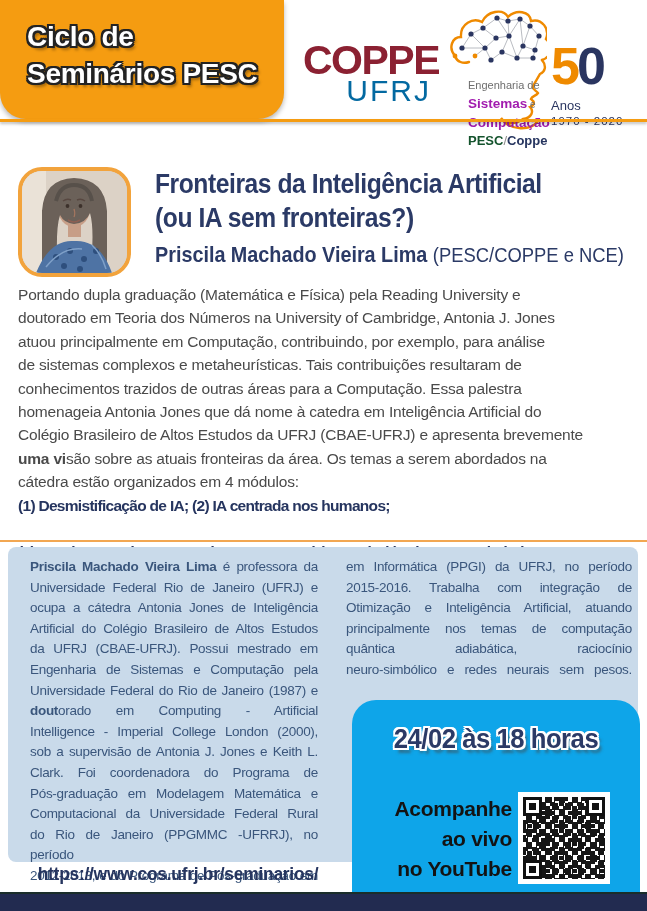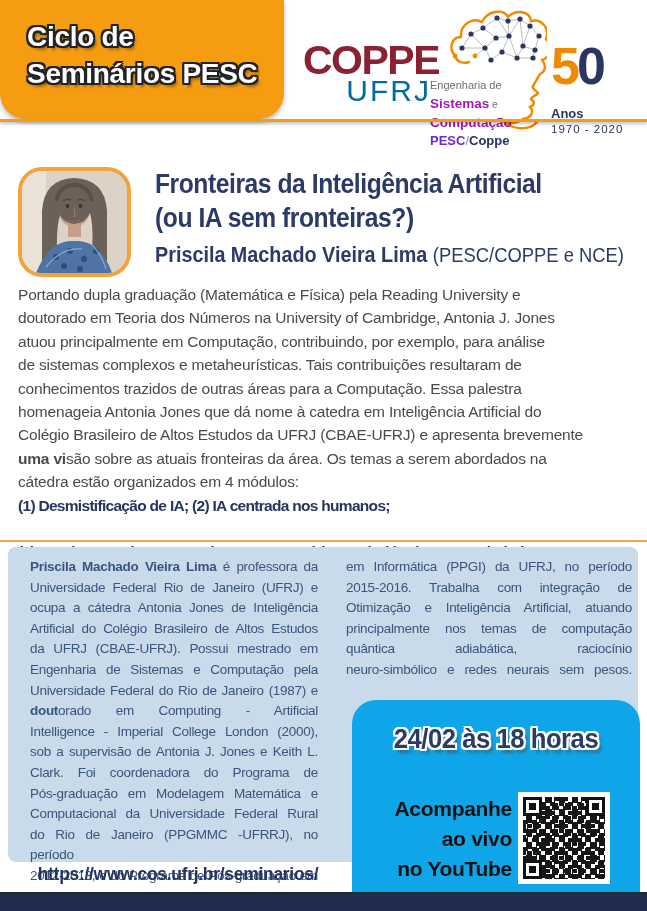--- a/index.html
+++ b/index.html
@@ -16,33 +16,33 @@
   .hbox-title{
     position:absolute;left:27px;top:18px;white-space:pre-line;
     font-size:28px;line-height:37px;font-weight:bold;color:#fff;letter-spacing:-.3px;
     text-shadow:-2px -2px 0 #232323,2px -2px 0 #232323,-2px 2px 0 #232323,2px 2px 0 #232323,
       0 -2px 0 #232323,0 2px 0 #232323,-2px 0 0 #232323,2px 0 0 #232323,3px 4px 3px rgba(0,0,0,.35);
   }
   .coppe-logo{position:absolute;left:303px;top:40px;width:128px;text-align:right;}
   .coppe-word{font-size:41px;line-height:40px;font-weight:bold;color:#8B2132;letter-spacing:-1.5px;}
   .ufrj-word{font-size:30px;line-height:30px;color:#0369a1;letter-spacing:2px;margin-top:-4px;}
   .pesc-svg{position:absolute;left:447px;top:8px;}
-  .pesc-text{position:absolute;left:430px;top:76px;line-height:15px;white-space:nowrap;}
+  .pesc-text{position:absolute;left:468px;top:76px;line-height:15px;white-space:nowrap;}
   .pt1{font-size:11px;color:#6E6E6E;}
   .pt-b{font-size:13.5px;font-weight:bold;color:#a21caf;}
   .pt-s{font-size:10px;color:#6E6E6E;}
-  .pt-pesc{font-size:13px;font-weight:bold;color:#6d28d9;}
+  .pt-pesc{font-size:13px;font-weight:bold;color:#14532d;}
   .pt-slash{font-size:13px;color:#8a8a8a;}
   .pt-coppe{font-size:13px;font-weight:bold;color:#26355F;}
   .pesc-text div{margin-bottom:2px;}
   .anos50{position:absolute;left:551px;top:42px;width:92px;}
   .a50-digits{font-size:52px;line-height:48px;font-weight:bold;letter-spacing:-3px;}
   .a50-five{color:#EF8A00;}
   .a50-zero{color:#2A3560;}
-  .a50-anos{font-size:13px;font-weight:bold;color:#2A3560;margin-top:16px;}
+  .a50-anos{font-size:13px;font-weight:normal;color:#2A3560;margin-top:8px;}
   .a50-years{font-size:11.5px;color:#2A3560;letter-spacing:1px;margin-top:2px;}
   .rule1{position:absolute;left:0;top:119px;width:647px;height:3px;background:#F59C11;box-shadow:0 2px 3px rgba(0,0,0,.25);}
   
   .photo{
     position:absolute;left:18px;top:167px;width:113px;height:110px;border:4px solid #F2A33C;
     border-radius:24px;overflow:hidden;background:#DCD2C6;
   }
   .photo svg{display:block;}
   .title{position:absolute;left:155px;top:167px;transform:scaleX(.88);transform-origin:left top;}
   .title div{font-size:28px;line-height:34px;font-weight:bold;color:#2B3A66;letter-spacing:-.5px;white-space:nowrap;}

